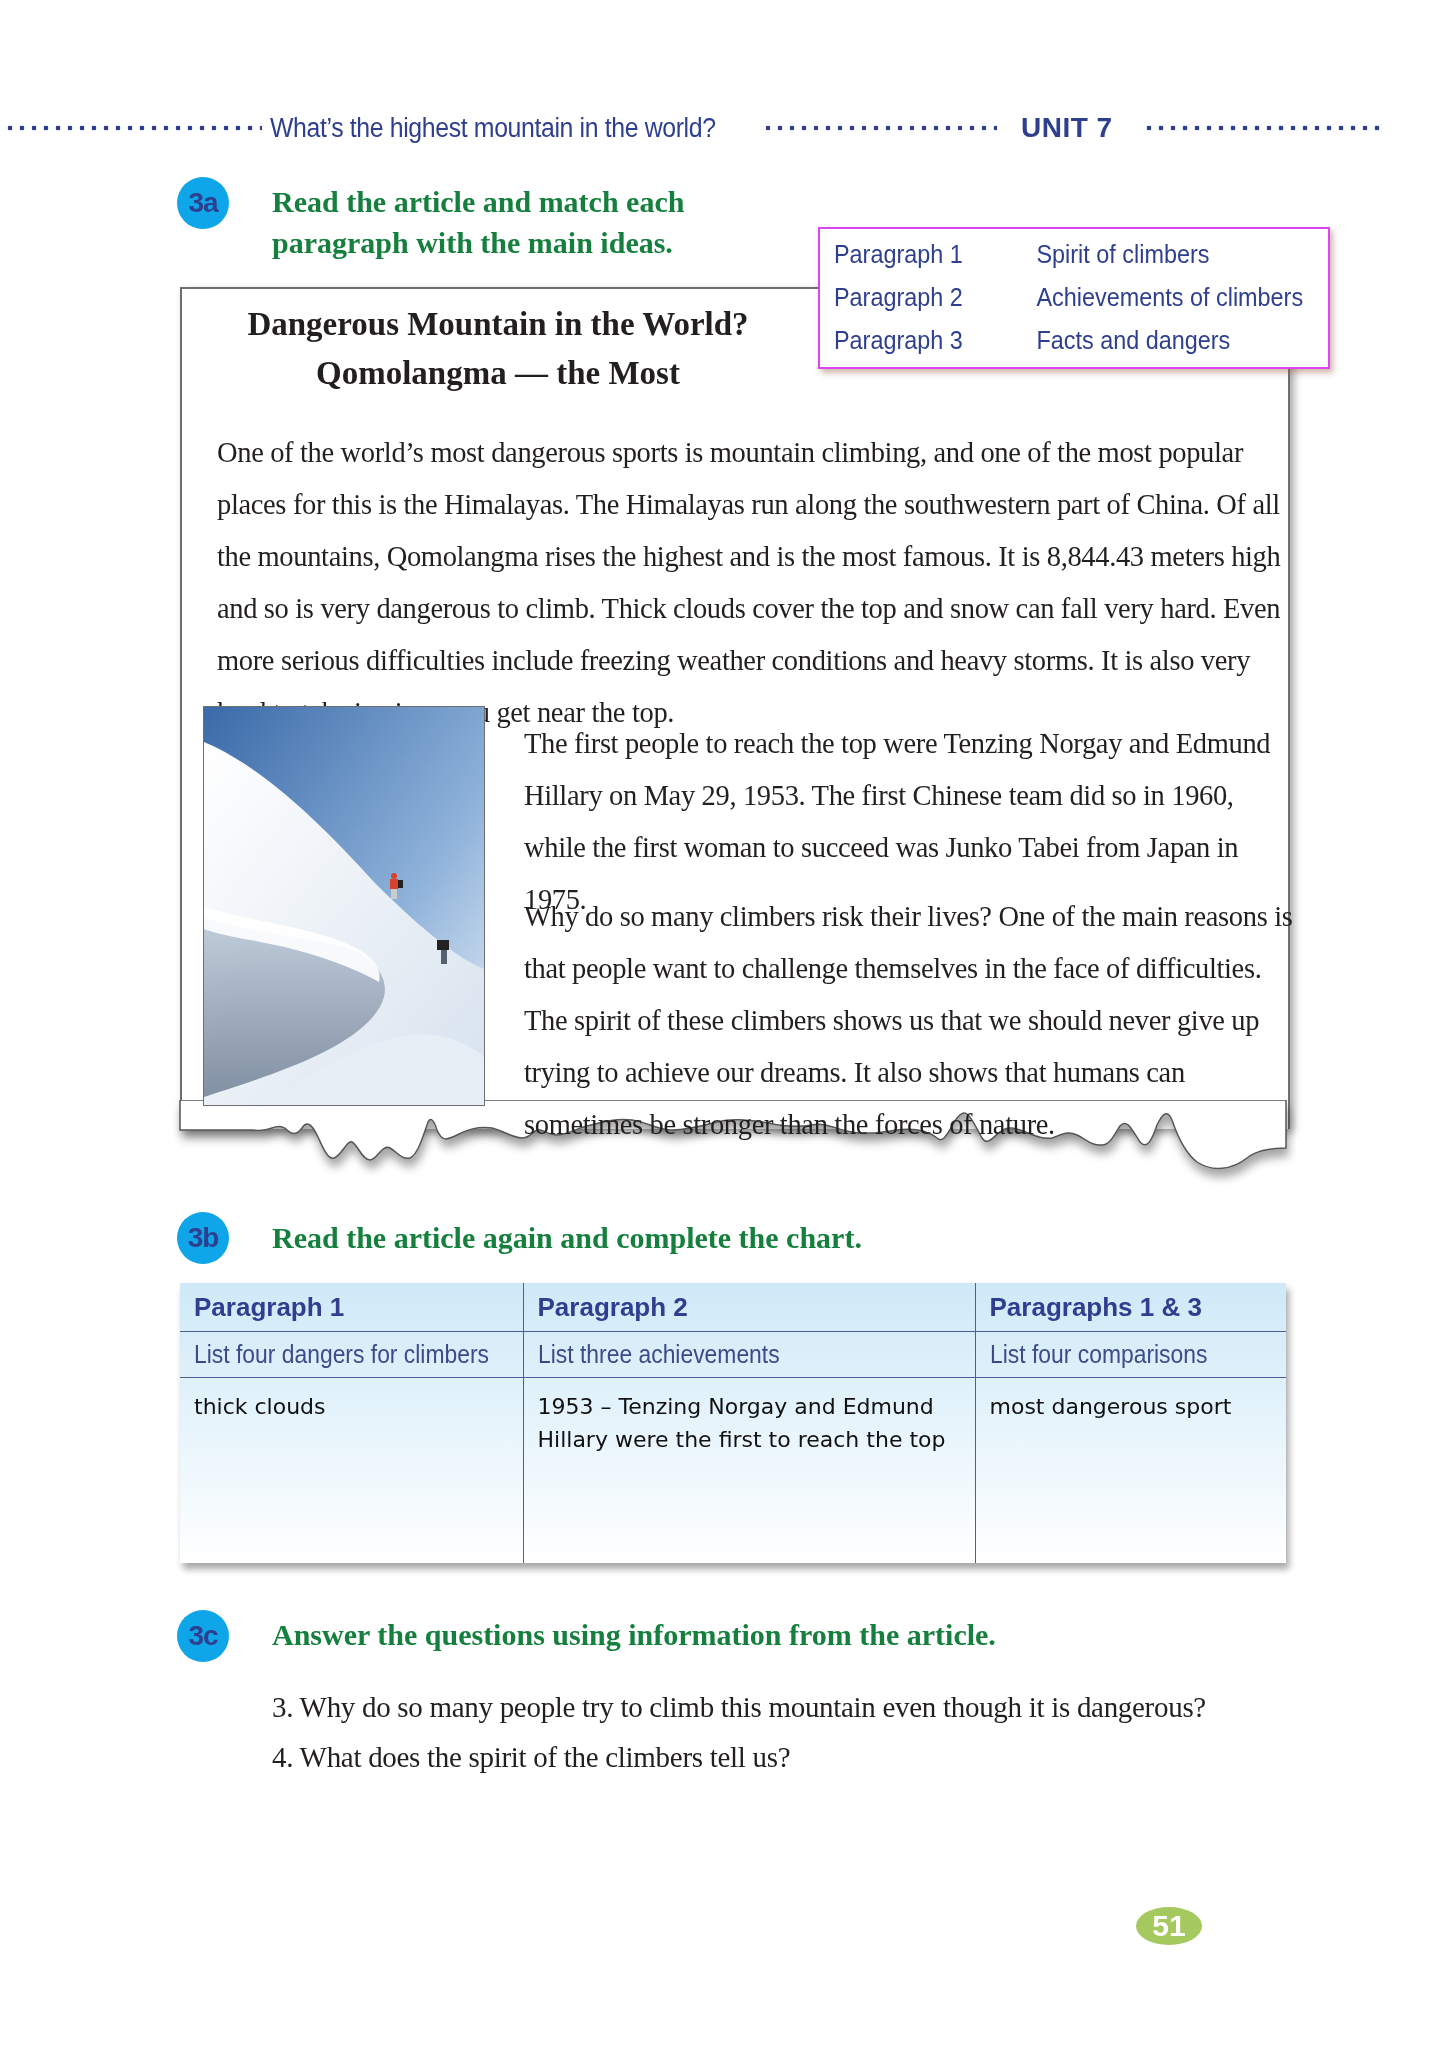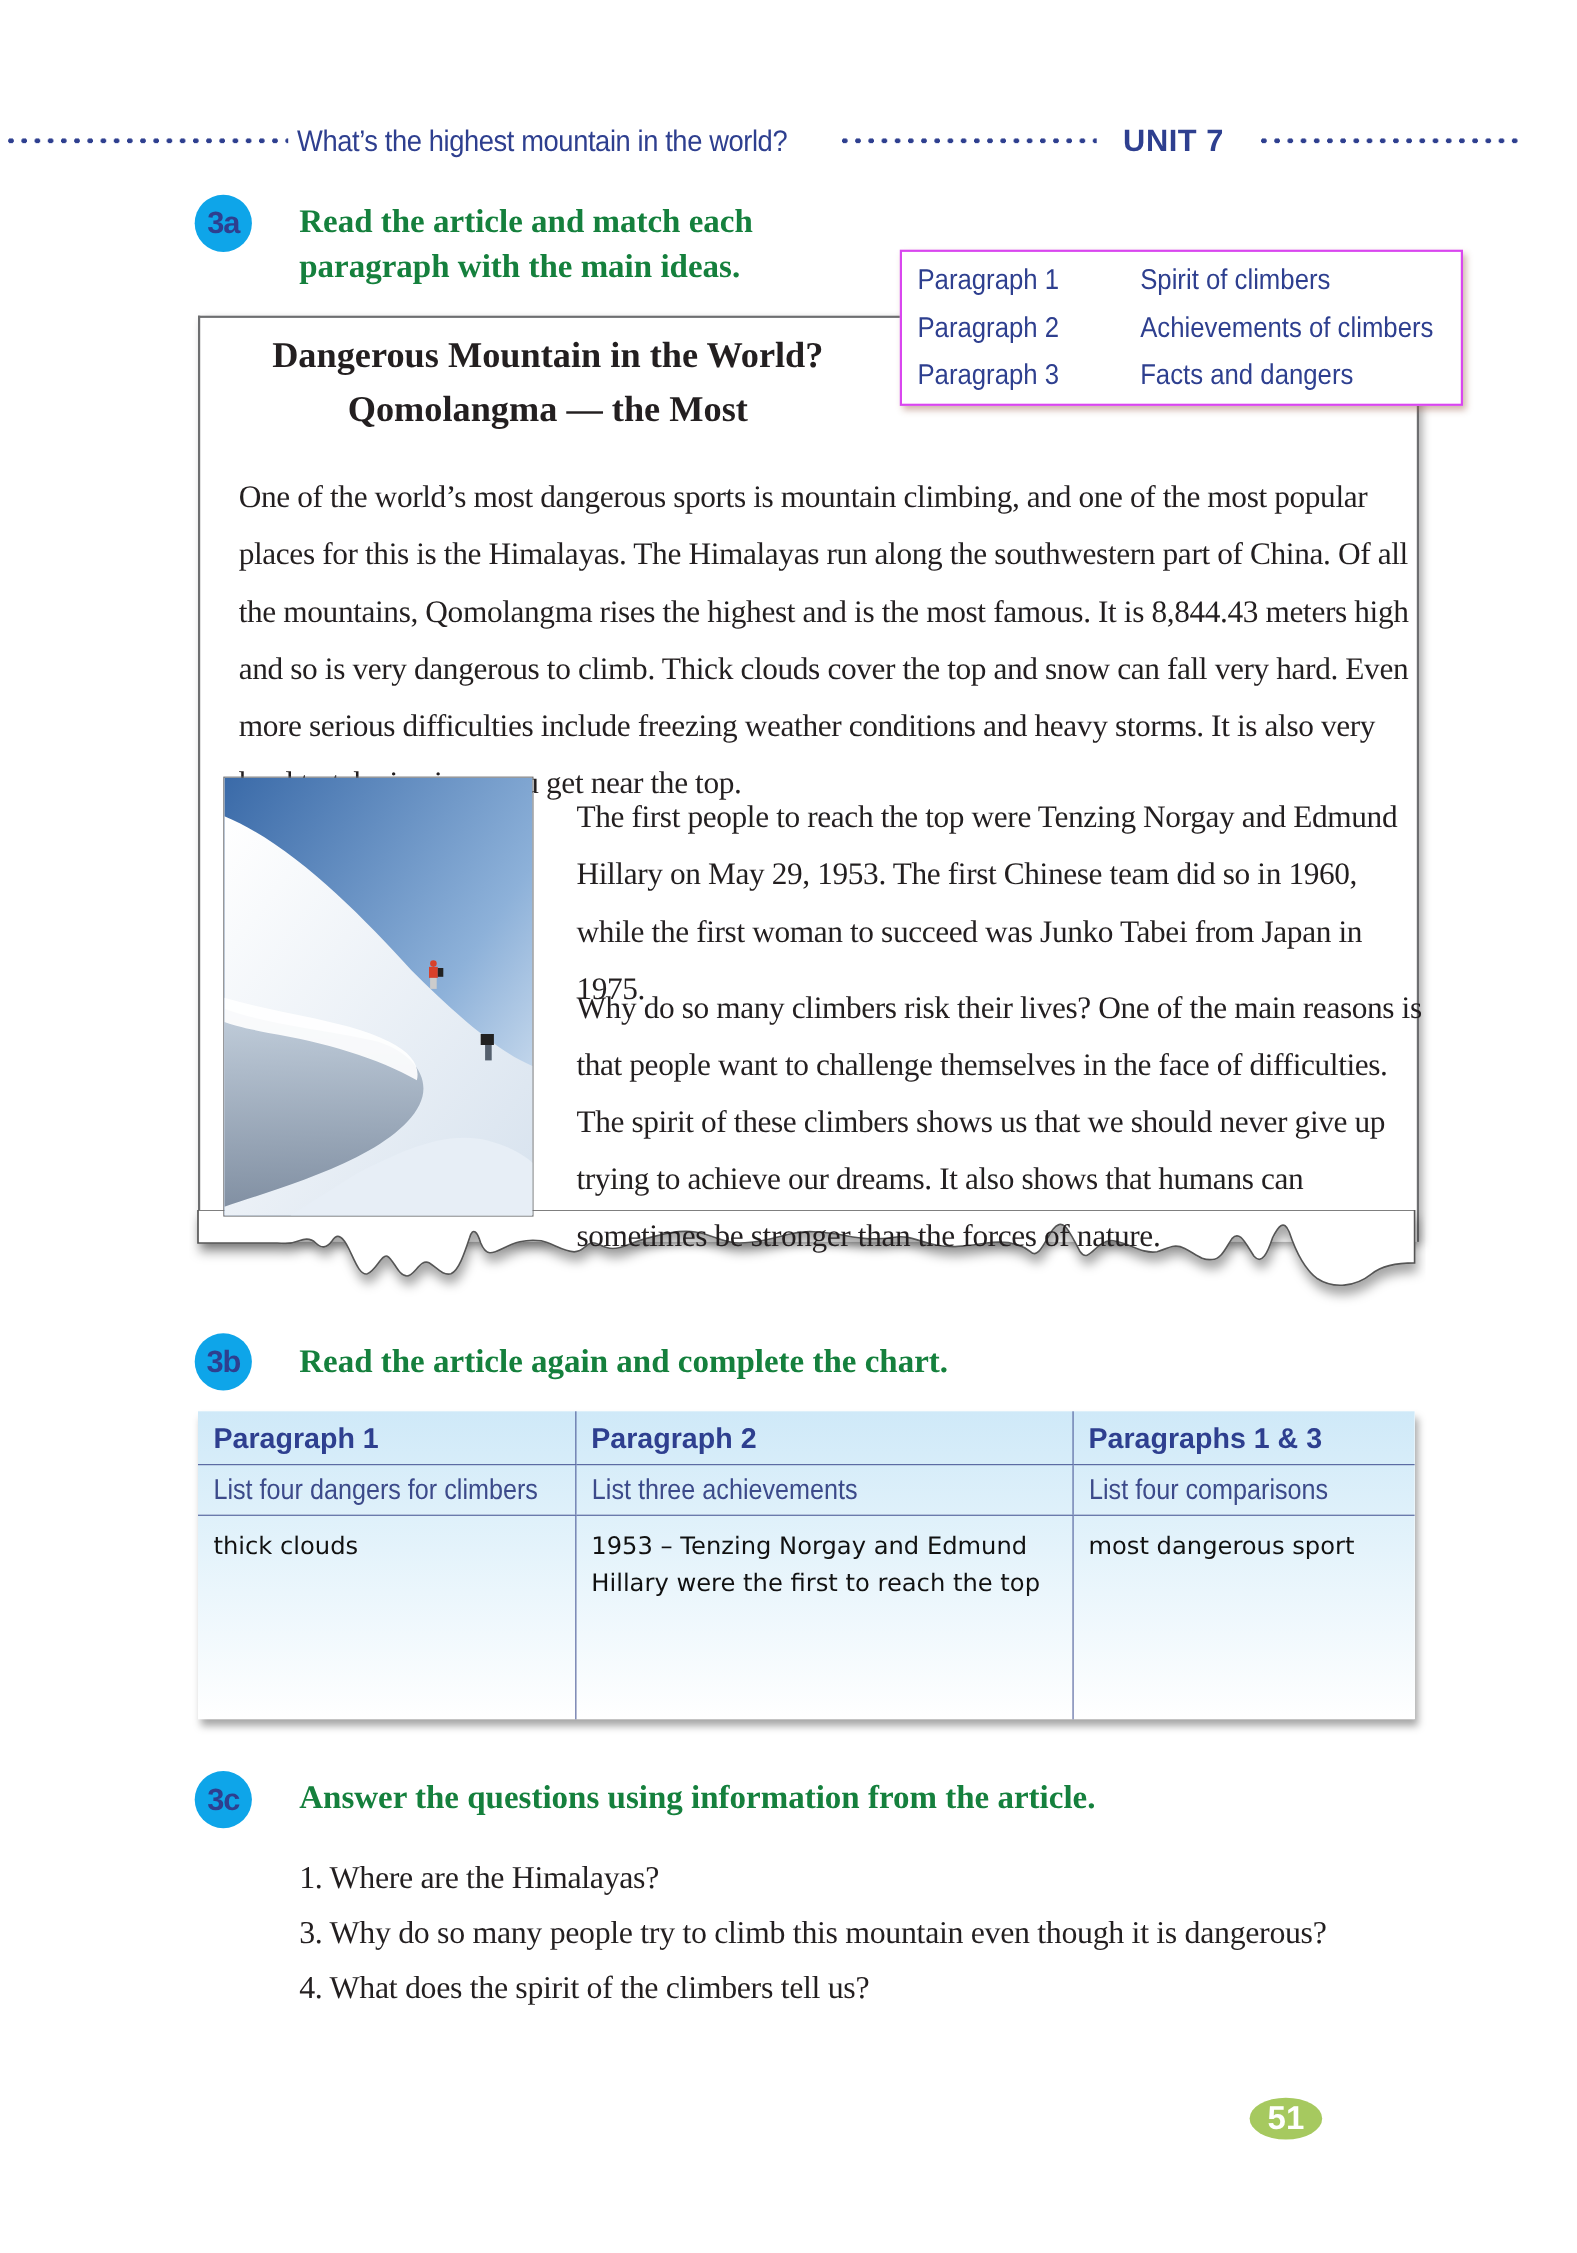--- a/index.html
+++ b/index.html
@@ -208,18 +208,17 @@
       <td>most dangerous sport</td>
     </tr>
   </tbody>
     </table>
 </div>
 
 <div class="badge" style="left:177px; top:1610px;">3c</div>
 <div class="instruction" style="left:272px; top:1614px;">Answer the questions using information from the article.</div>
 
 <ol class="questions">
-  <li>1. Where are the Himalayas?</li>
   <li>3. Why do so many people try to climb this mountain even though it is dangerous?</li>
   <li>4. What does the spirit of the climbers tell us?</li>
 </ol>
 
 <div class="page-num">51</div>
 
 </body></html>

